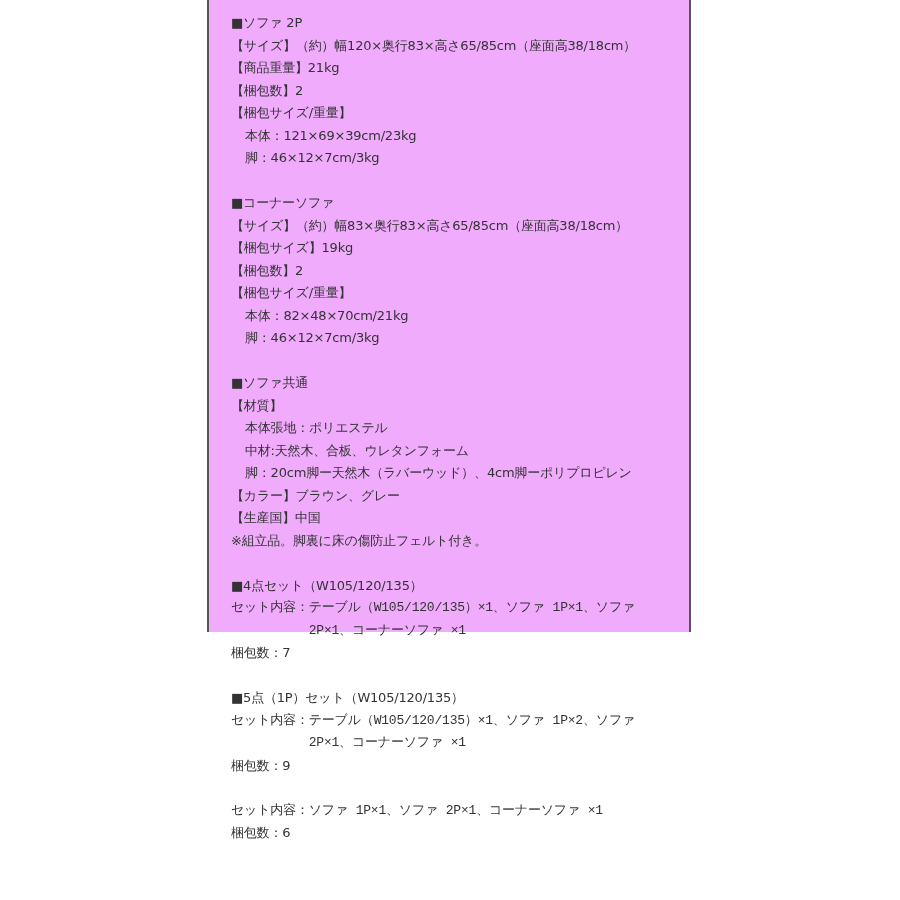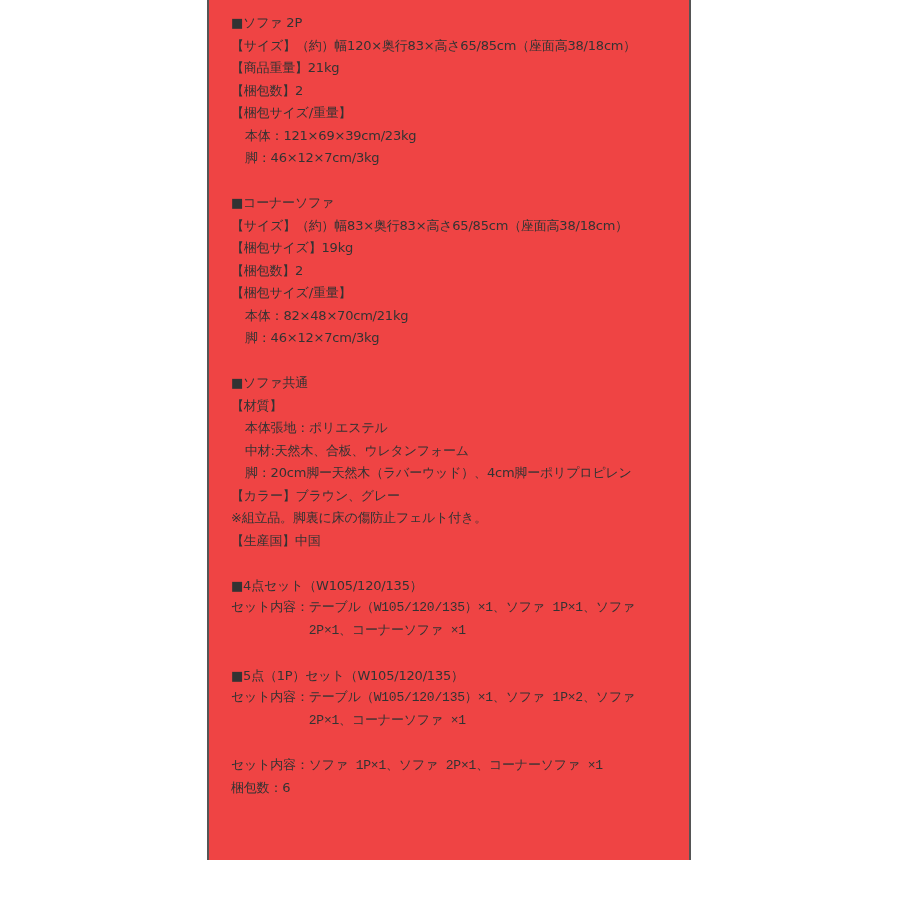--- a/index.html
+++ b/index.html
@@ -1,20 +1,20 @@
 <!DOCTYPE html>
 <html><head>
   <meta charset="utf-8">
   <style>
     html, body { margin: 0; padding: 0; background: #ffffff; }
     body { width: 900px; height: 900px; position: relative; overflow: hidden; }
     .frame {
-      position: absolute; left: 207px; top: 0; width: 484px; height: 860px;
+      position: absolute; left: 207px; top: 0; width: 484px; height: 632px;
       border-left: 2px solid #555555; border-right: 2px solid #555555;
-      box-sizing: border-box; background: #ef4444;
+      box-sizing: border-box; background: #f0abfc;
     }
     .content {
       position: absolute; left: 22px; top: 12px; right: 10px;
       font-family: "DejaVu Sans", "Liberation Sans", sans-serif;
       font-size: 13px; color: #333333; line-height: 22.5px;
       letter-spacing: -0.2px;
     }
     .section { margin-bottom: 22.5px; }
     .line { white-space: nowrap; height: 22.5px; }
     .indent { padding-left: 14px; }
@@ -48,44 +48,46 @@
       <div class="line indent">脚：46×12×7cm/3kg</div>
     </div>
 
     <div class="section">
       <div class="line">■ソファ共通</div>
       <div class="line">【材質】</div>
       <div class="line indent">本体張地：ポリエステル</div>
       <div class="line indent">中材:天然木、合板、ウレタンフォーム</div>
       <div class="line indent">脚：20cm脚ー天然木（ラバーウッド）、4cm脚ーポリプロピレン</div>
       <div class="line">【カラー】ブラウン、グレー</div>
+      <div class="line">【生産国】中国</div>
       <div class="line">※組立品。脚裏に床の傷防止フェルト付き。</div>
-      <div class="line">【生産国】中国</div>
     </div>
 
     <div class="section">
       <div class="line">■4点セット（W105/120/135）</div>
       <div class="hang">
         <span class="lbl">セット内容：</span>
         <span class="val">
           <div class="line">テーブル（W105/120/135）×1、ソファ 1P×1、ソファ</div>
           <div class="line">2P×1、コーナーソファ ×1</div>
         </span>
       </div>
+      <div class="line">梱包数：7</div>
     </div>
 
     <div class="section">
       <div class="line">■5点（1P）セット（W105/120/135）</div>
       <div class="hang">
         <span class="lbl">セット内容：</span>
         <span class="val">
           <div class="line">テーブル（W105/120/135）×1、ソファ 1P×2、ソファ</div>
           <div class="line">2P×1、コーナーソファ ×1</div>
         </span>
       </div>
+      <div class="line">梱包数：9</div>
     </div>
 
     <div class="section">
       <div class="hang">
         <span class="lbl">セット内容：</span>
         <span class="val">
           <div class="line">ソファ 1P×1、ソファ 2P×1、コーナーソファ ×1</div>
         </span>
       </div>
       <div class="line">梱包数：6</div>

